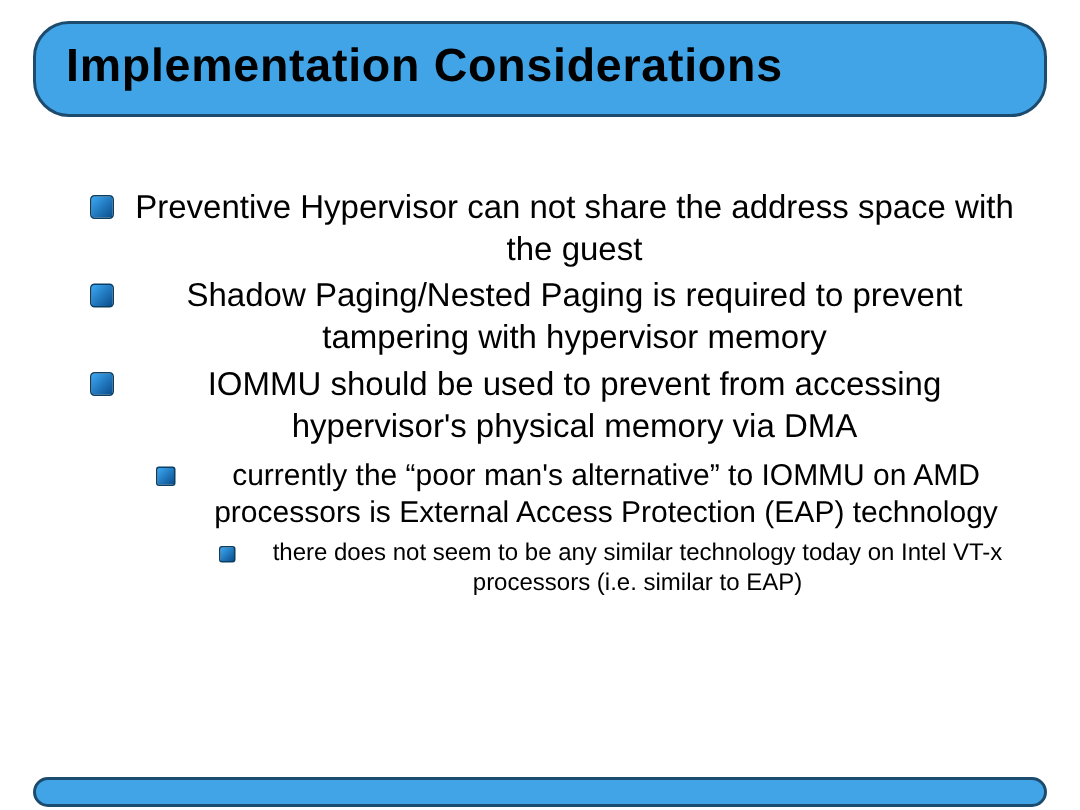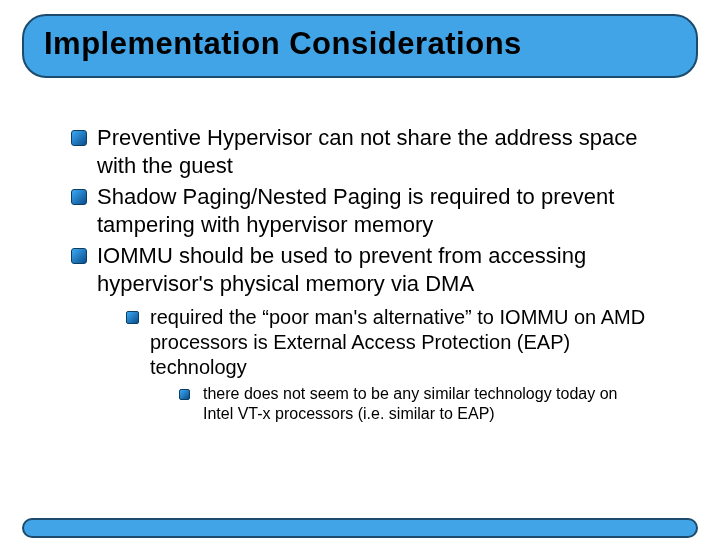--- a/index.html
+++ b/index.html
@@ -31,22 +31,23 @@
     font-size: 31px;
     letter-spacing: 0.5px;
     font-family: Arial, Helvetica, sans-serif;
   }
   .content {
     margin: 46px 40px 0 60px;
     line-height: 1.25;
   }
   ul {
     list-style: none;
-    margin: 11px;
+    margin: 0;
     padding: 0;
+    text-align: center;
   }
   li {
     position: relative;
     padding-left: 24px;
     color: #000;
   }
   .lvl1 > li {
     font-size: 22px;
     margin-bottom: 4px;
     padding-left: 26px;
@@ -125,21 +126,21 @@
       <li>
         <span>Preventive Hypervisor can not share the address space with the guest</span>
       </li>
       <li>
         <span>Shadow Paging/Nested Paging is required to prevent tampering with hypervisor memory</span>
       </li>
       <li>
         <span>IOMMU should be used to prevent from accessing hypervisor's physical memory via DMA</span>
         <ul class="lvl2">
           <li>
-            <span>required the “poor man's alternative” to IOMMU on AMD processors is External Access Protection (EAP) technology</span>
+            <span>currently the “poor man's alternative” to IOMMU on AMD processors is External Access Protection (EAP) technology</span>
             <ul class="lvl3">
               <li>
                 <span>there does not seem to be any similar technology today on Intel VT-x processors (i.e. similar to EAP)</span>
               </li>
             </ul>
           </li>
         </ul>
       </li>
     </ul>
   </div>

